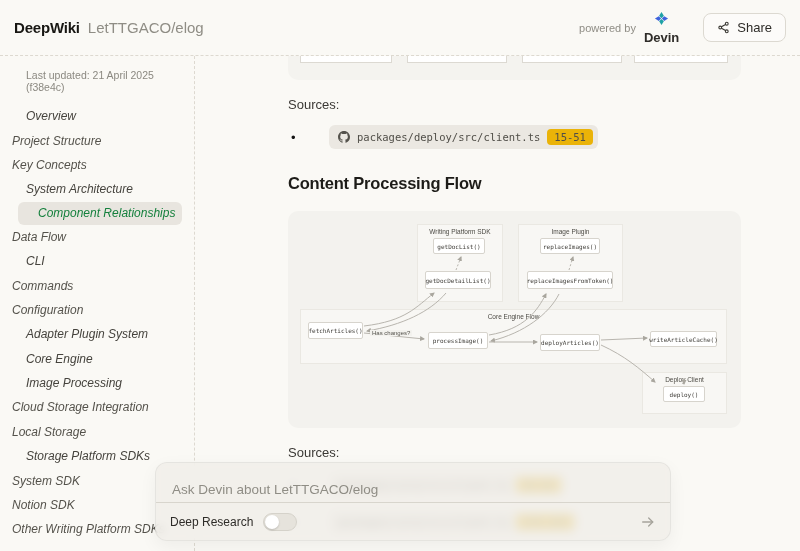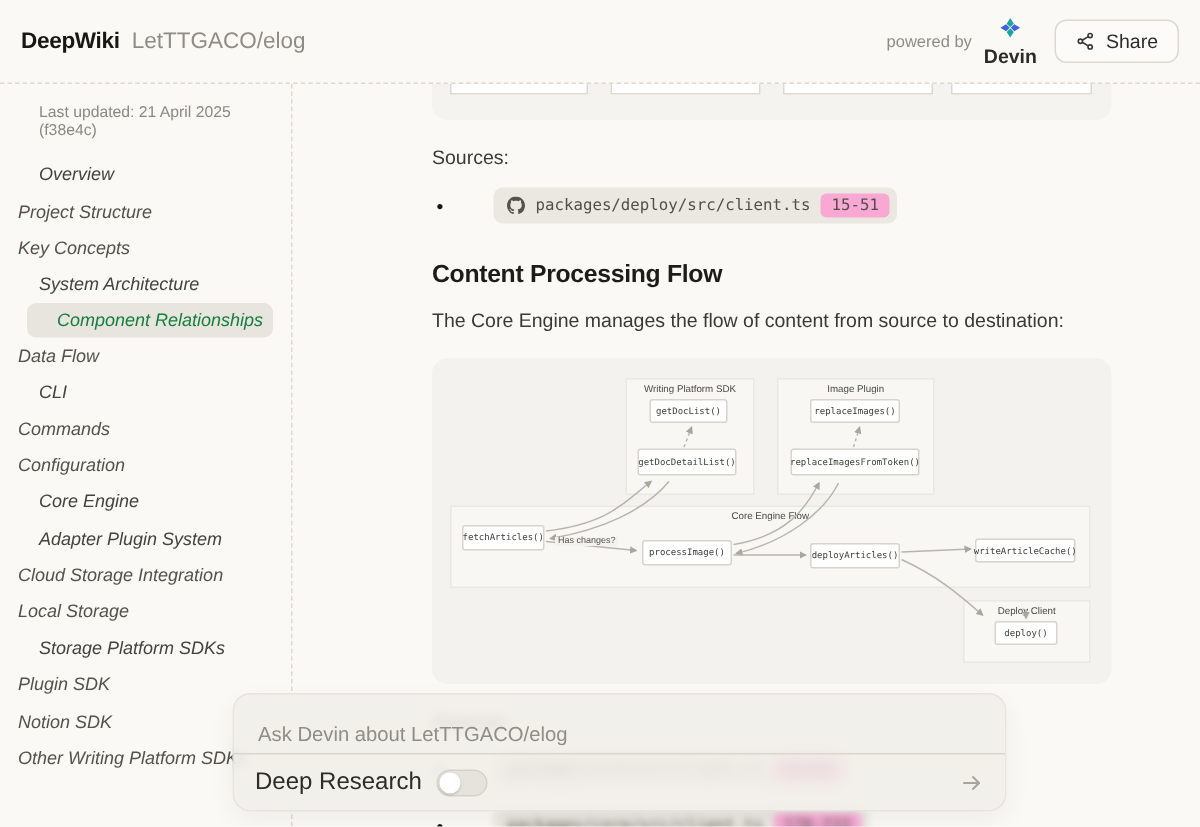--- a/index.html
+++ b/index.html
@@ -16,21 +16,21 @@
     display:flex; align-items:center; padding:0 14px;
     border-bottom:1px dashed #ddd9d0; background:#FAF9F5; z-index:5;
   }
   .brand { font-size:15px; font-weight:700; color:#181713; letter-spacing:-0.2px; text-decoration:none; cursor:pointer; }
   .repo  { font-size:15px; color:#8f8d85; margin-left:8px; cursor:pointer; }
   .header-right { margin-left:auto; display:flex; align-items:center; gap:8px; }
   .powered-by { font-size:11px; color:#8f8d85; }
   .devin-link { display:flex; align-items:center; gap:4px; cursor:pointer;flex-direction:column; }
   .devin-name { font-size:13px; font-weight:600; color:#2e2c28; }
   .share-btn {
-    display:flex; align-items:center; gap:7px; margin-left:4px;
+    display:flex; align-items:center; gap:7px; margin-left:16px;
     background:#fcfbf9; border:1px solid #dcd9d1; border-radius:8px;
     padding:6px 13px; font-size:13px; color:#2e2c28; cursor:pointer;
   }
   
   .sidebar {
     position:absolute; top:56px; left:0; bottom:0; width:183px;
     border-right:1px dashed #ddd9d0; padding-top:13px; background:#FAF9F5; z-index:4;margin-left:12px;
   }
   .last-updated { font-size:10.5px; color:#8b8981; padding:0 10px 0 14px; margin-bottom:11px; }
   .nav-item {
@@ -56,21 +56,21 @@
   .sources-label { margin-top:17px; font-size:13px; color:#3b3935; }
   .source-row { display:flex; align-items:center; margin-top:13px; }
   .bullet { width:22px; font-size:13px; color:#141414; text-align:left; padding-left:3px; flex:none; }
   .src-pill {
     display:inline-flex; align-items:center; gap:7px;
     background:#ebe8e2; border-radius:6px; padding:4px 5px 4px 9px;
     font-family:"DejaVu Sans Mono", monospace; font-size:10.5px; color:#504e48;
     cursor:pointer; white-space:nowrap;margin-left:19px;
   }
   .src-range {
-    background:#f9a8d4; border-radius:4px; padding:2px 7px;
+    background:#eab308; border-radius:4px; padding:2px 7px;
     font-family:"DejaVu Sans Mono", monospace; font-size:10.5px; color:#504e48;
   }
   h2.content-heading { margin-top:25px; font-size:16.5px; font-weight:700; color:#1d1c18; letter-spacing:-0.2px; }
   .content-para { margin-top:13px; font-size:13px; color:#3b3935; }
   
   .diagram { margin-top:18px; width:453px; height:217px; background:#f3f2ee; border-radius:10px; position:relative; }
   .subgraph { position:absolute; background:#f8f7f4; border:1px solid #eae8e2; z-index:1; }
   .subgraph-title { position:absolute; top:3px; left:0; right:0; text-align:center; font-size:6.5px; color:#4c4a44; white-space:nowrap; }
   .dg-svg { position:absolute; inset:0; z-index:2; }
   .node {
@@ -96,21 +96,21 @@
   .ask-input {
     border:none; outline:none; background:transparent; flex:1;
     padding:13px 16px 0; font-size:13.5px; color:#3b3935;
     font-family:"Liberation Sans", sans-serif;
   }
   .ask-input::placeholder { color:#8f8d85; }
   .ask-bottom {
     border-top:1px solid #d8d5cd; height:38px;
     display:flex; align-items:center; padding:0 14px; gap:10px;
   }
-  .deep-label { font-size:16px; color:#2e2c28; }
+  .deep-label { font-size:12px; color:#2e2c28; }
   .toggle {
     width:34px; height:18px; border-radius:9px; background:#e6e3dc;
     border:1px solid #d5d2ca; position:relative; cursor:pointer; flex:none;
   }
   .knob {
     position:absolute; left:1px; top:1px; width:14px; height:14px; border-radius:50%;
     background:#ffffff; box-shadow:0 1px 2px rgba(0,0,0,0.18);
   }
   .submit-btn { margin-left:auto; background:none; border:none; cursor:pointer; display:flex; align-items:center; }
   .icon { display:inline-flex; align-items:center; }
@@ -153,26 +153,27 @@
   <div class="last-updated">Last updated: 21 April 2025 (f38e4c)</div>
   <div class="nav-item lvl0">Overview</div>
   <div class="nav-item lvl1">Project Structure</div>
   <div class="nav-item lvl1">Key Concepts</div>
   <div class="nav-item lvl0">System Architecture</div>
   <div class="nav-item lvl1 selected">Component Relationships</div>
   <div class="nav-item lvl1">Data Flow</div>
   <div class="nav-item lvl0">CLI</div>
   <div class="nav-item lvl1">Commands</div>
   <div class="nav-item lvl1">Configuration</div>
+  <div class="nav-item lvl0">Adapter Plugin System</div>
   <div class="nav-item lvl0">Core Engine</div>
-  <div class="nav-item lvl0">Adapter Plugin System</div>
+  <div class="nav-item lvl0">Image Processing</div>
   <div class="nav-item lvl1">Cloud Storage Integration</div>
   <div class="nav-item lvl1">Local Storage</div>
   <div class="nav-item lvl0">Storage Platform SDKs</div>
-  <div class="nav-item lvl1">Plugin SDK</div>
+  <div class="nav-item lvl1">System SDK</div>
   <div class="nav-item lvl1">Notion SDK</div>
   <div class="nav-item lvl1">Other Writing Platform SDKs</div>
 </div>
 
 <div class="main">
 
   <div class="partial-diagram">
     <div class="strip" style="left:12px;  width:92px;"></div>
     <div class="strip" style="left:119px; width:100px;"></div>
     <div class="strip" style="left:234px; width:100px;"></div>
@@ -187,21 +188,20 @@
         <svg width="12" height="12" viewBox="0 0 24 24" fill="#54524c">
           <path d="M12 0C5.37 0 0 5.37 0 12c0 5.31 3.435 9.795 8.205 11.385.6.105.825-.255.825-.57 0-.285-.015-1.23-.015-2.235-3.015.555-3.795-.735-4.035-1.41-.135-.345-.72-1.41-1.23-1.695-.42-.225-1.02-.78-.015-.795.945-.015 1.62.87 1.845 1.23 1.08 1.815 2.805 1.305 3.495.99.105-.78.42-1.305.765-1.605-2.67-.3-5.46-1.335-5.46-5.925 0-1.305.465-2.385 1.23-3.225-.12-.3-.54-1.53.12-3.18 0 0 1.005-.315 3.3 1.23.96-.27 1.98-.405 3-.405s2.04.135 3 .405c2.295-1.56 3.3-1.23 3.3-1.23.66 1.65.24 2.88.12 3.18.765.84 1.23 1.905 1.23 3.225 0 4.605-2.805 5.625-5.475 5.925.435.375.81 1.095.81 2.22 0 1.605-.015 2.895-.015 3.3 0 .315.225.69.825.57A12.02 12.02 0 0 0 24 12c0-6.63-5.37-12-12-12z"></path>
         </svg>
       </span>
       <span>packages/deploy/src/client.ts</span>
       <span class="src-range">15-51</span>
     </span>
   </div>
 
   <h2 class="content-heading">Content Processing Flow</h2>
-  <div class="content-para">The Core Engine manages the flow of content from source to destination:</div>
 
   <div class="diagram">
     <div class="subgraph" style="left:129px; top:13px; width:86px;  height:78px;">
       <div class="subgraph-title">Writing Platform SDK</div>
     </div>
     <div class="subgraph" style="left:230px; top:13px; width:105px; height:78px;">
       <div class="subgraph-title">Image Plugin</div>
     </div>
     <div class="subgraph" style="left:12px; top:98px; width:427px; height:55px;">
       <div class="subgraph-title">Core Engine Flow</div>

